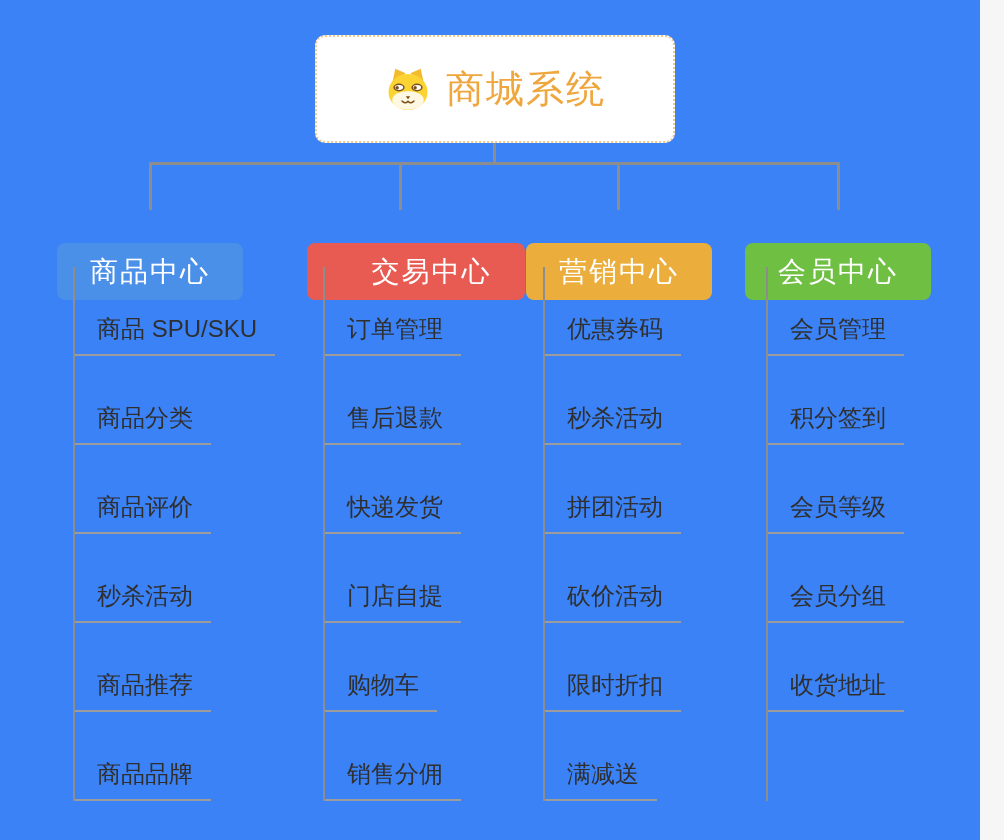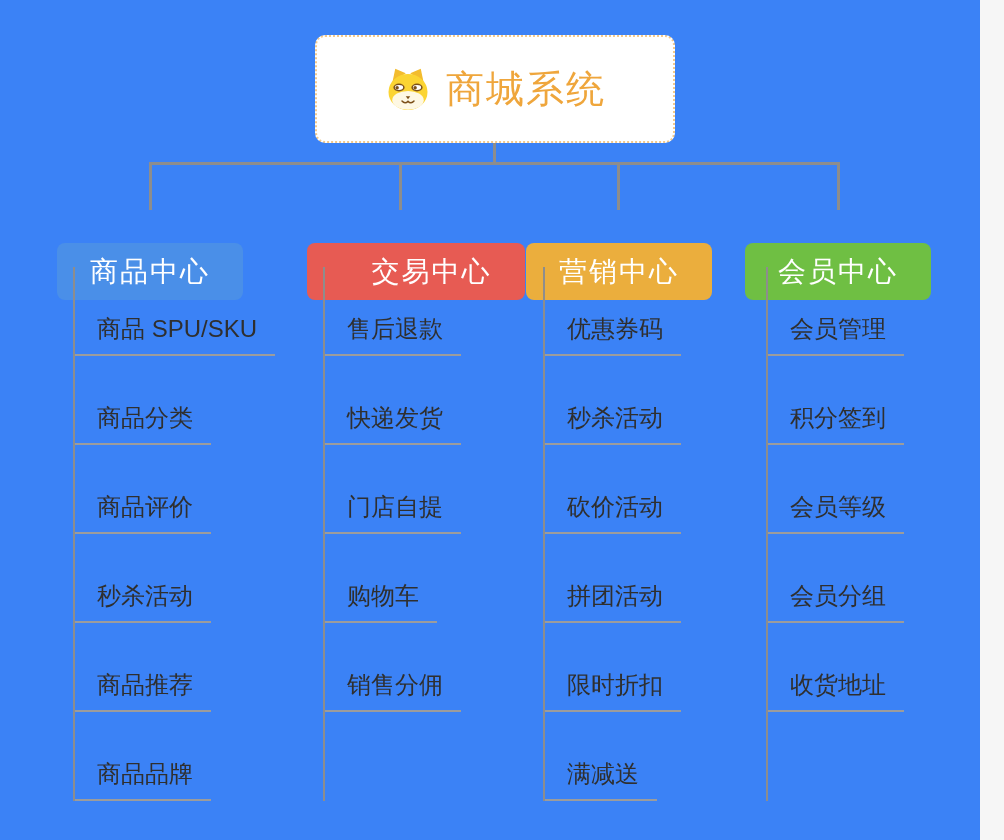--- a/index.html
+++ b/index.html
@@ -107,20 +107,23 @@
         </div>
         <div class="cell">
           <div class="leaf">商品品牌</div>
         </div>
       </div>
       <div class="line" style="left: 399px; top: 162px; width: 3px; height: 48px;"></div>
       <div class="branch-header" style="left: 307px; width: 187px; background: rgb(231, 91, 83); padding-left: 31px;">交易中心</div>
       <div class="branch-col" style="left: 323px;">
         <div class="spine" style="height: 534px;"></div>
         <div class="cell">
+          <div class="leaf">订单管理</div>
+        </div>
+        <div class="cell">
           <div class="leaf">售后退款</div>
         </div>
         <div class="cell">
           <div class="leaf">快递发货</div>
         </div>
         <div class="cell">
           <div class="leaf">门店自提</div>
         </div>
         <div class="cell">
           <div class="leaf">购物车</div>
@@ -133,24 +136,24 @@
       <div class="branch-header" style="left: 526px; width: 186px; background: rgb(235, 174, 61);">营销中心</div>
       <div class="branch-col" style="left: 543px;">
         <div class="spine" style="height: 534px;"></div>
         <div class="cell">
           <div class="leaf">优惠券码</div>
         </div>
         <div class="cell">
           <div class="leaf">秒杀活动</div>
         </div>
         <div class="cell">
-          <div class="leaf">砍价活动</div>
+          <div class="leaf">拼团活动</div>
         </div>
         <div class="cell">
-          <div class="leaf">拼团活动</div>
+          <div class="leaf">砍价活动</div>
         </div>
         <div class="cell">
           <div class="leaf">限时折扣</div>
         </div>
         <div class="cell">
           <div class="leaf">满减送</div>
         </div>
       </div>
       <div class="line" style="left: 837px; top: 162px; width: 3px; height: 48px;"></div>
       <div class="branch-header" style="left: 745px; width: 186px; background: rgb(111, 191, 67);">会员中心</div>

